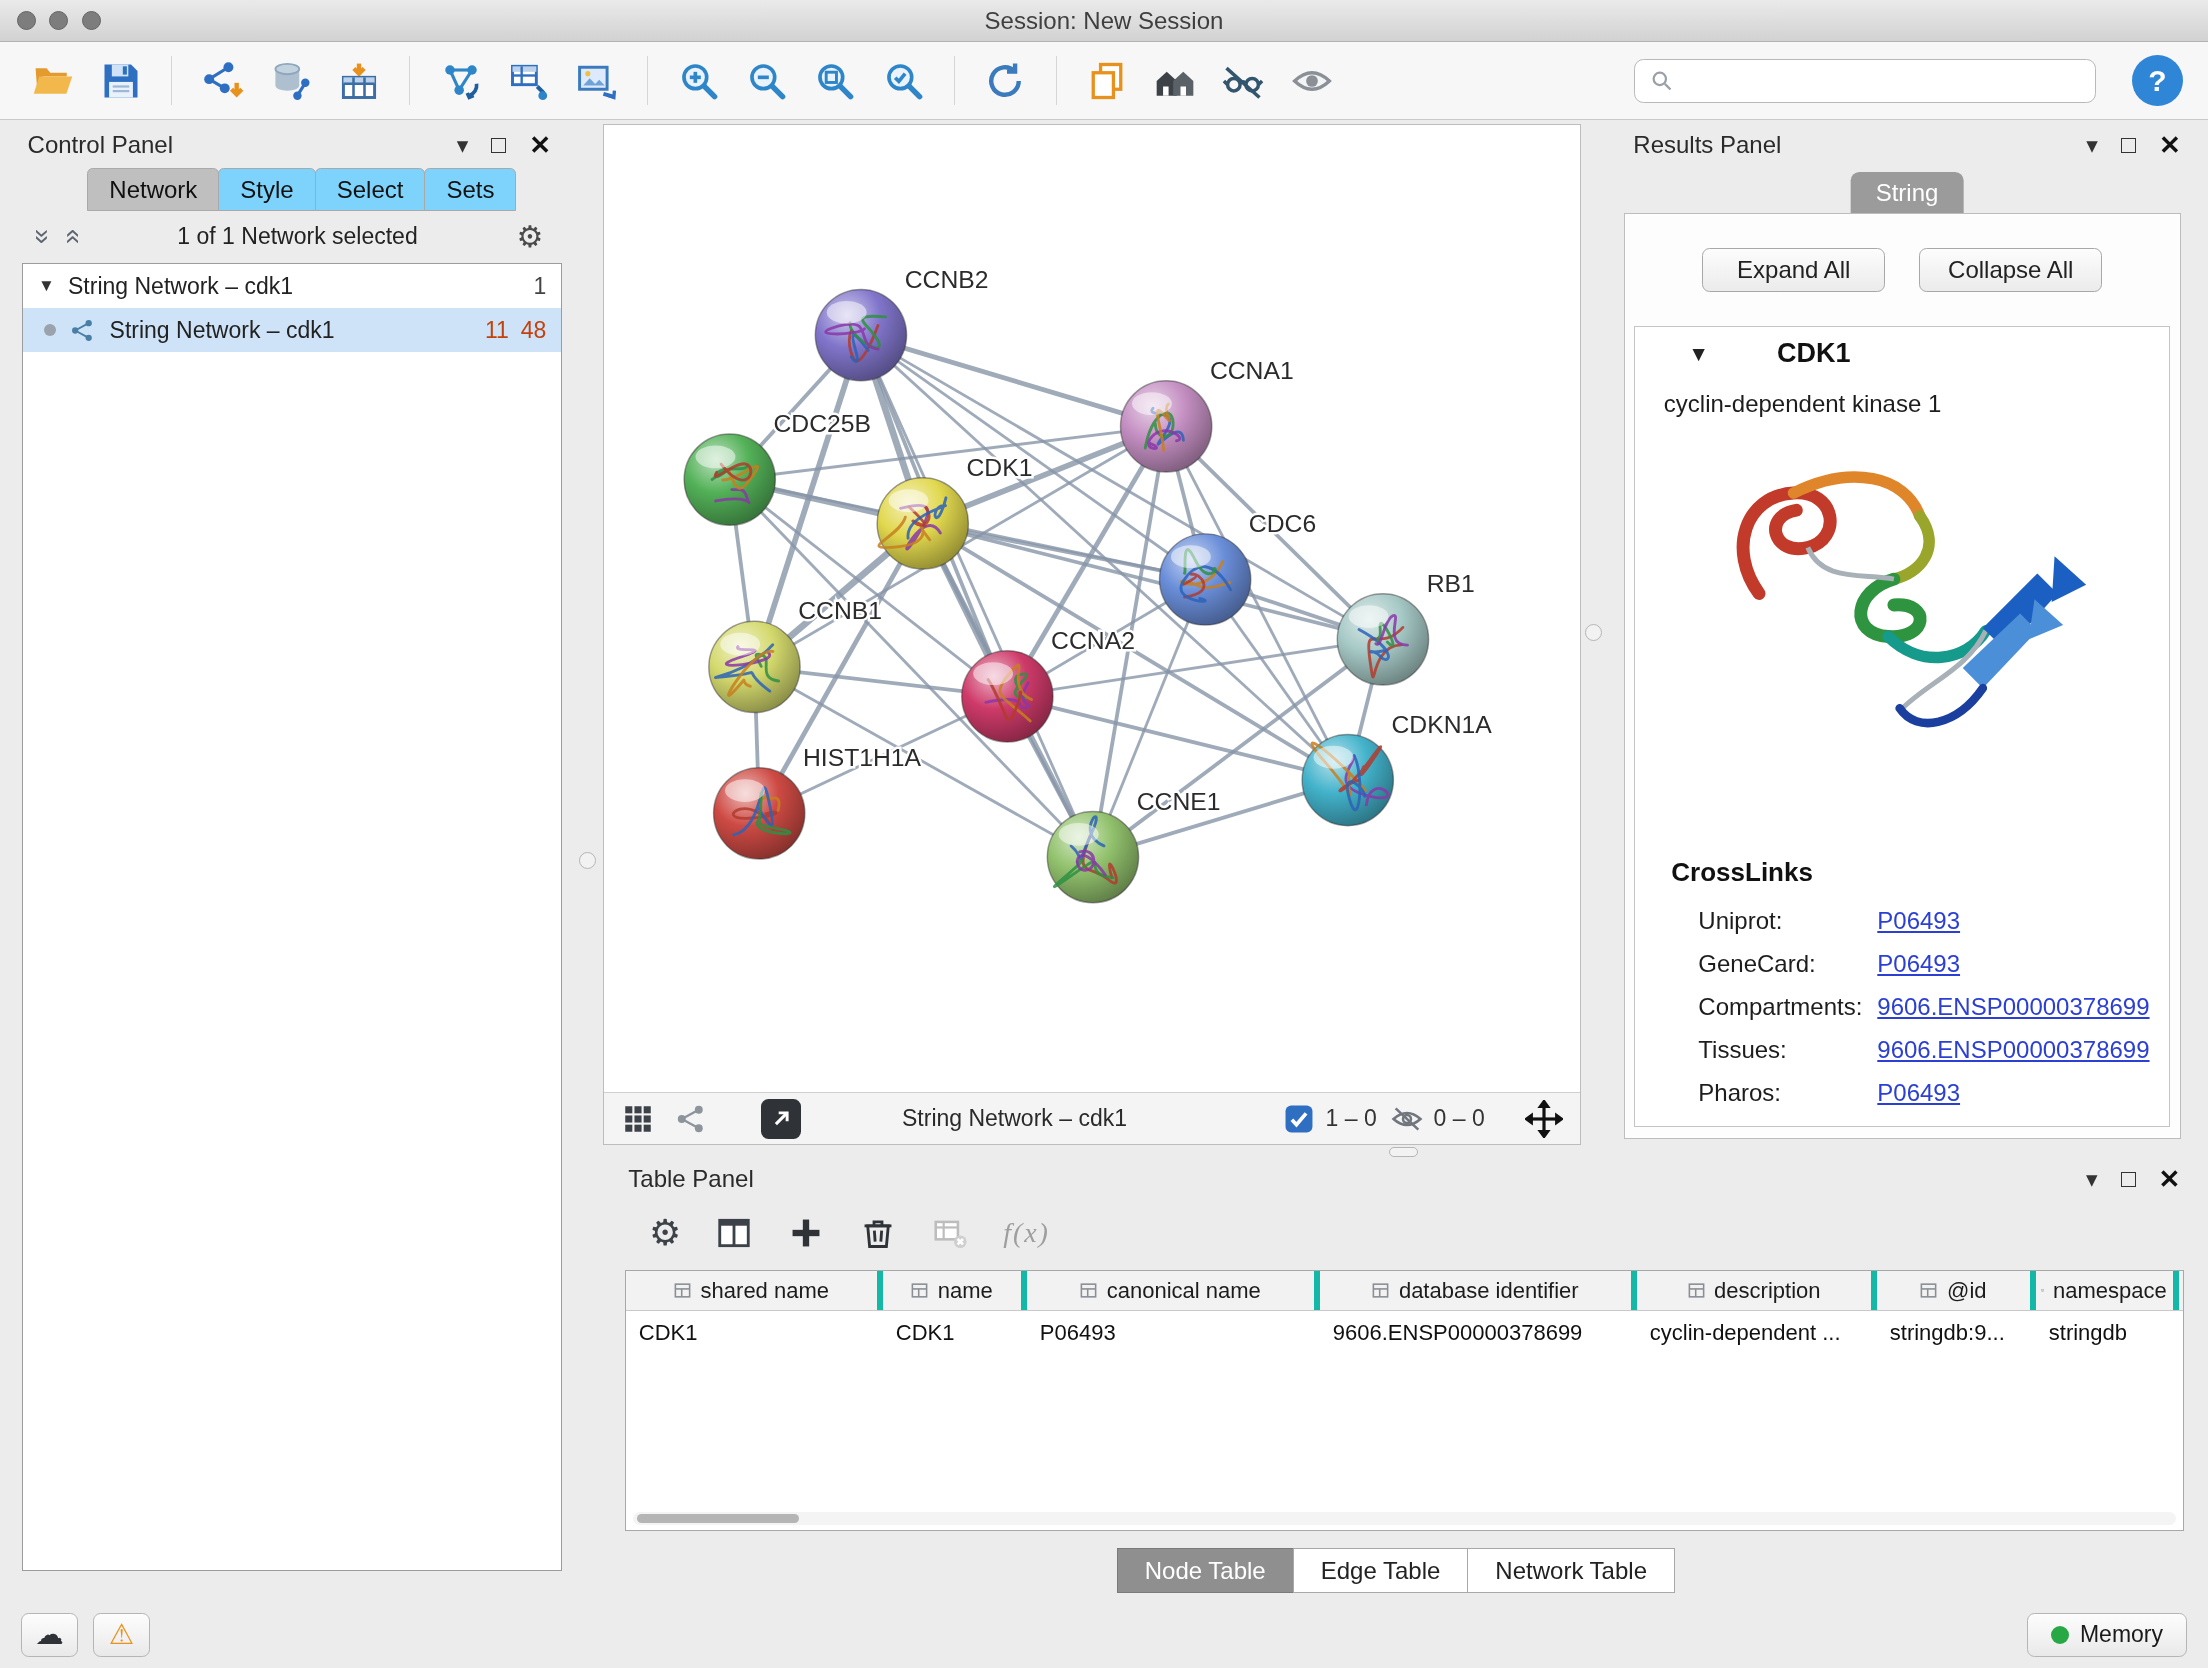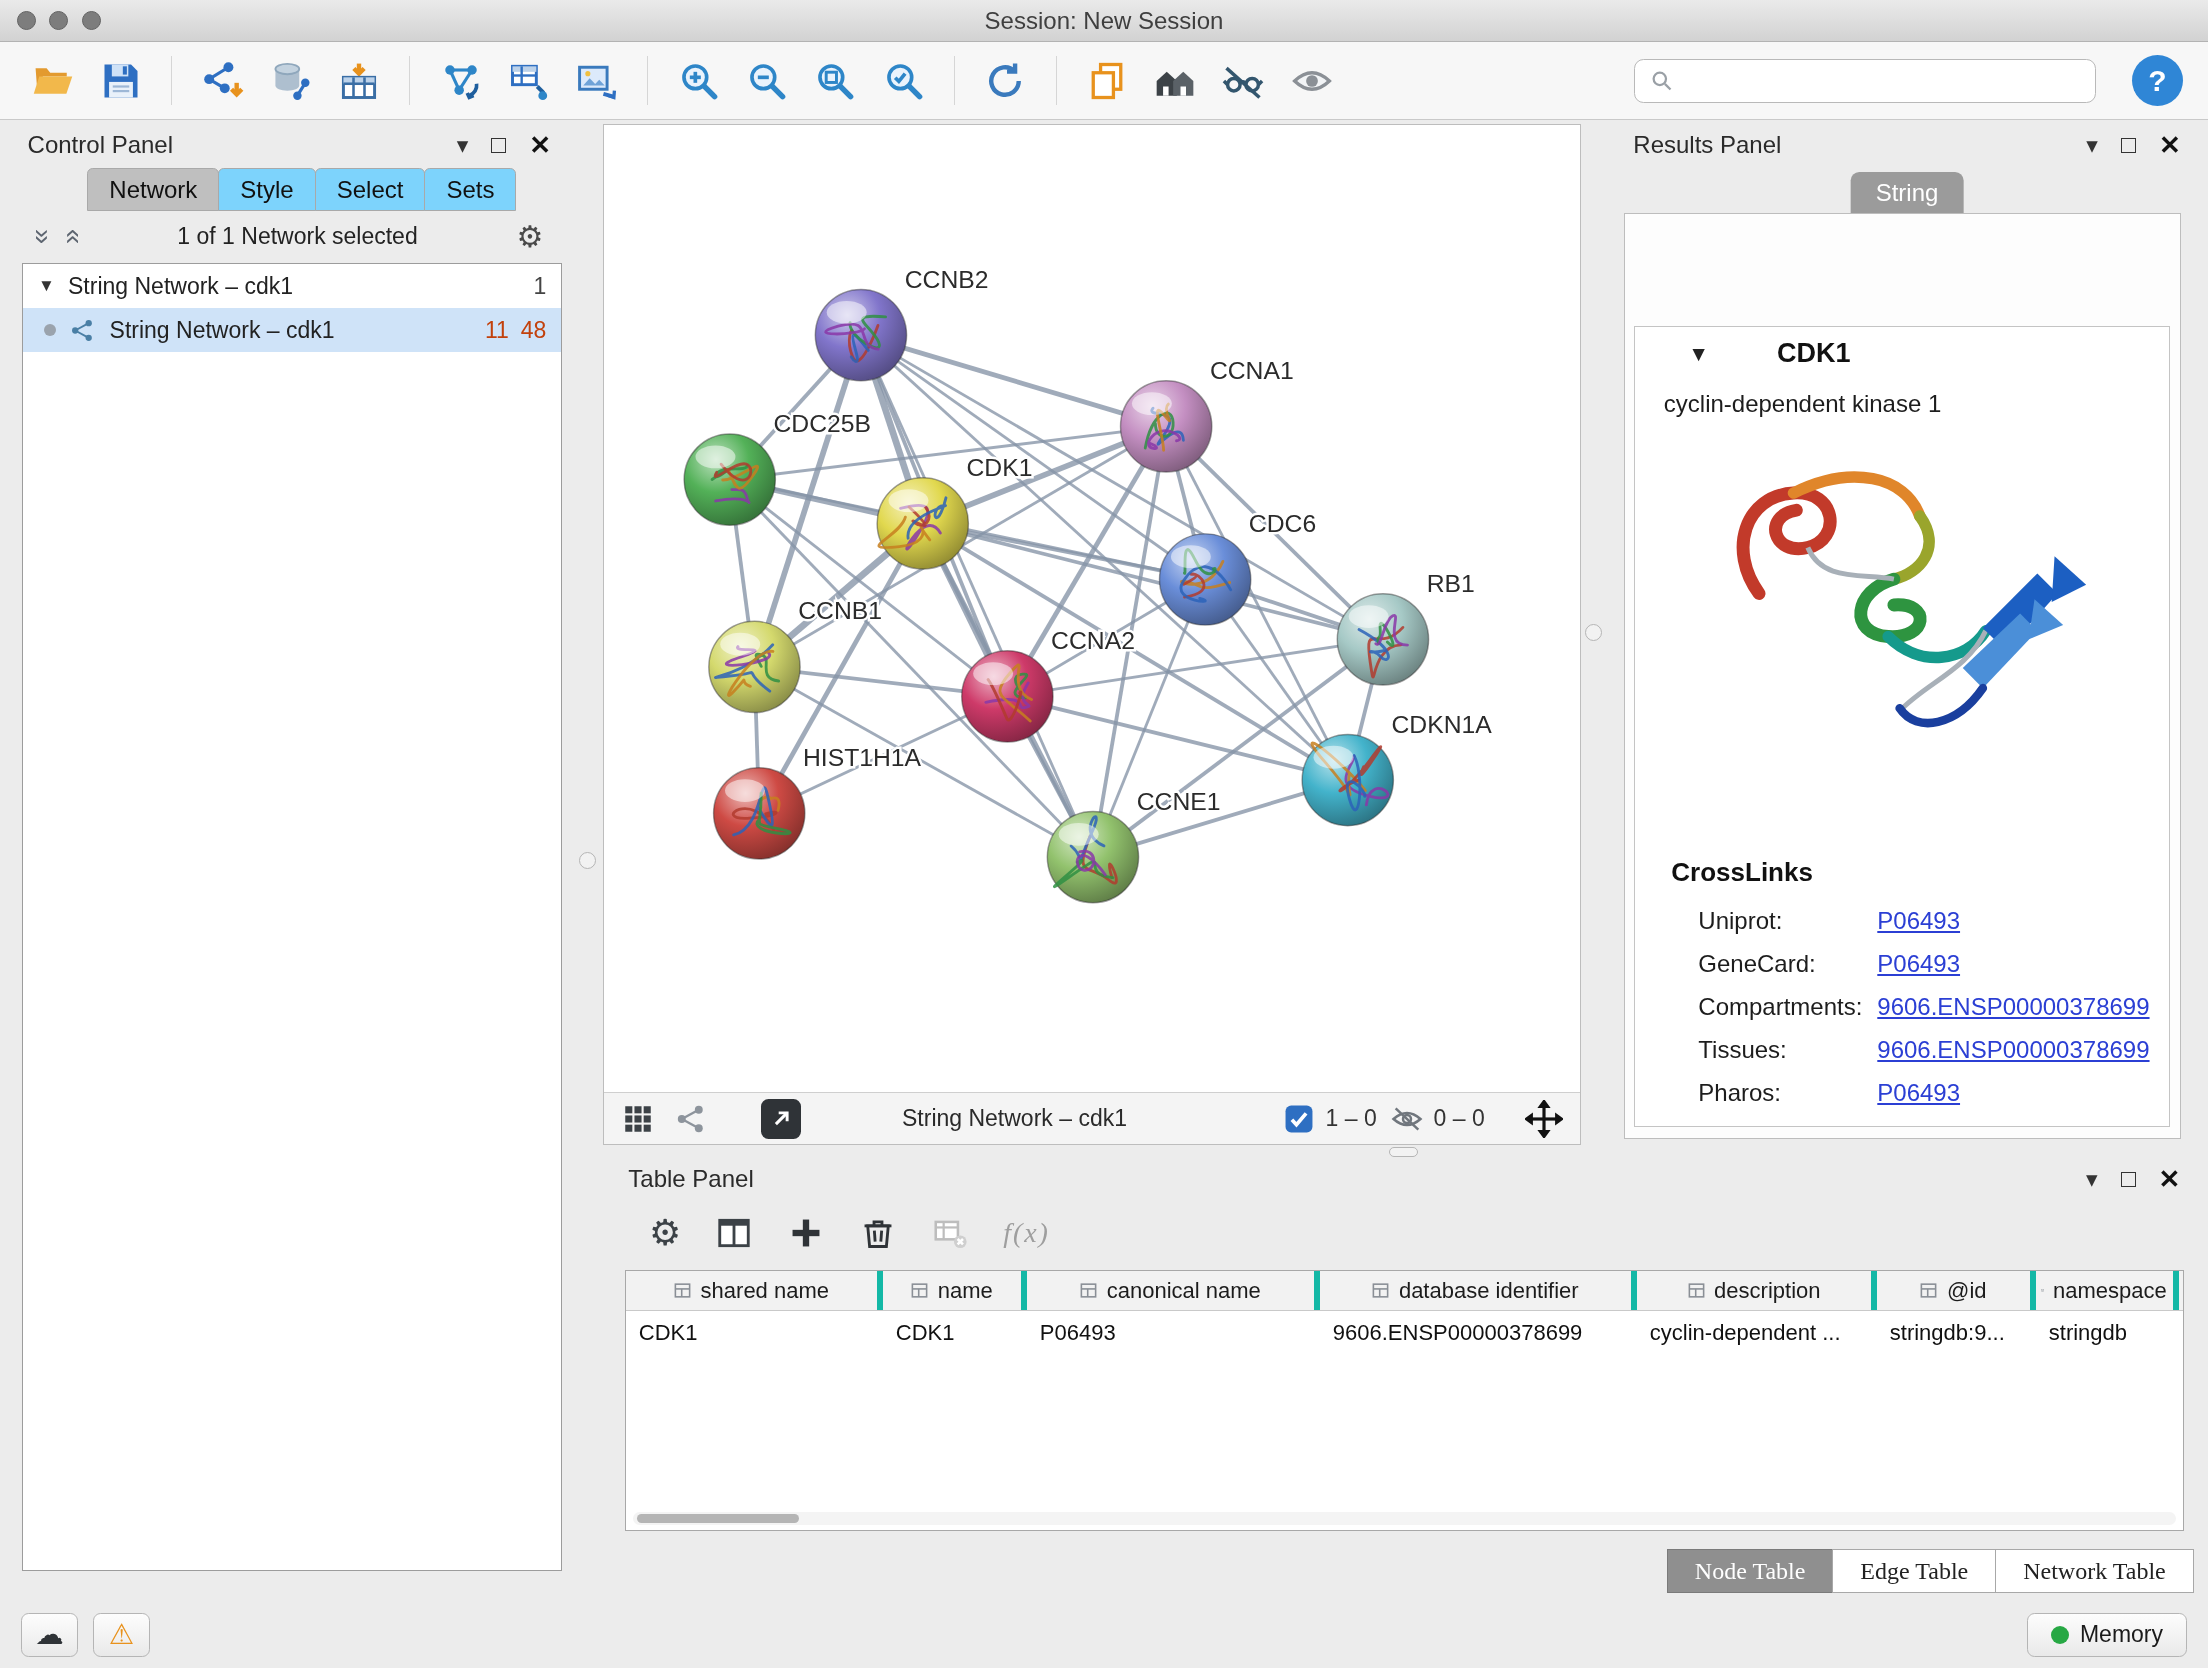--- a/index.html
+++ b/index.html
@@ -103,21 +103,21 @@
   .tp-gear { font-size:36px; color:#3c4247; line-height:1; }
   .tp-fx { font-family:"Liberation Serif", serif; font-style:italic; font-size:28px; color:#9e9e9e; letter-spacing:1.9px; }
   .tp-box { position:absolute; left:9.5px; right:9.5px; top:112px; bottom:70px; background:#fff; border:1px solid #a8a8a8; overflow:hidden; }
   .tp-head { display:flex; background:#f2f2f2; border-bottom:1px solid #c9c9c9; height:40px; }
   .tp-hcell { display:flex; align-items:center; justify-content:center; gap:8.6px; font-size:22px; color:#1c1c1c;
     border-right:6px solid #14b8a6; padding:0 5.7px; overflow:hidden; white-space:nowrap; flex:0 0 auto; }
   .tp-row { display:flex; height:44px; }
   .tp-cell { display:flex; align-items:center; font-size:22px; color:#111; padding:0 13.3px; overflow:hidden; white-space:nowrap; flex:0 0 auto; }
   .tp-scroll { position:absolute; left:7.6px; right:7.6px; bottom:4.8px; height:13.3px; background:#f4f4f4; border-radius:6.7px; }
   .tp-thumb { position:absolute; left:3.8px; top:1.9px; width:162px; height:9.5px; background:#b5b5b5; border-radius:4.8px; }
-  .tp-tabs { position:absolute; left:0; right:0; bottom:7.6px; display:flex; justify-content:flex-end;font-family:Liberation Serif, serif; }
+  .tp-tabs { position:absolute; left:0; right:16px; bottom:7.6px; display:flex; justify-content:center; }
   .tp-tab { padding:7.6px 27px; font-size:24px; border:1px solid #a8a8a8; background:#fff; color:#222; margin-left:-1px; }
   .tp-tab.selected { background:#8f8f8f; color:#fff; border-color:#7a7a7a; }
   
   .statusbar { position:absolute; left:0; right:0; bottom:0; height:67px; background:#ececec; display:flex; align-items:center; padding:0 21px; gap:15px; }
   .sb-btn { width:57px; height:44px; border:1px solid #b5b5b5; border-radius:7.6px; background:linear-gradient(#fdfdfd,#e9e9e9);
     display:flex; align-items:center; justify-content:center; font-size:28.5px; }
   .sb-cloud { color:#2f3337; }
   .sb-warn { color:#e8921d; }
   .memory-btn { margin-left:auto; display:flex; align-items:center; gap:11.4px; height:44px; padding:0 23px;
     border:1px solid #b5b5b5; border-radius:7.6px; background:linear-gradient(#fdfdfd,#e9e9e9); font-size:23px; color:#1a1a1a; }
@@ -622,20 +622,24 @@
   <div class="panel-header">
     <span>Results Panel</span>
     <span class="ph-icons">
       <span class="icon-min">▾</span>
       <span class="icon-restore"></span>
       <span class="icon-close">✕</span>
     </span>
   </div>
   <div class="rp-tab">String</div>
   <div class="rp-box">
+    <div class="rp-buttons">
+      <div class="rp-btn">Expand All</div>
+      <div class="rp-btn">Collapse All</div>
+    </div>
     <div class="protein-card">
       <div class="pc-header">
         <span class="pc-caret">▼</span>
         <span class="pc-name">CDK1</span>
       </div>
       <div class="pc-desc">cyclin-dependent kinase 1</div>
       <svg class="pc-image" viewBox="0 0 280 260">
         <path d="M40 100 C 18 70 30 32 64 30 C 94 28 98 62 74 68 C 50 74 42 46 66 42" stroke="#c23a2a" stroke-width="9" fill="none" stroke-linecap="round"></path>
         <path d="M64 30 C 104 10 142 18 152 46" stroke="#e0862a" stroke-width="8" fill="none" stroke-linecap="round"></path>
         <path d="M152 46 C 168 68 152 86 134 90" stroke="#9aa52c" stroke-width="8" fill="none" stroke-linecap="round"></path>

